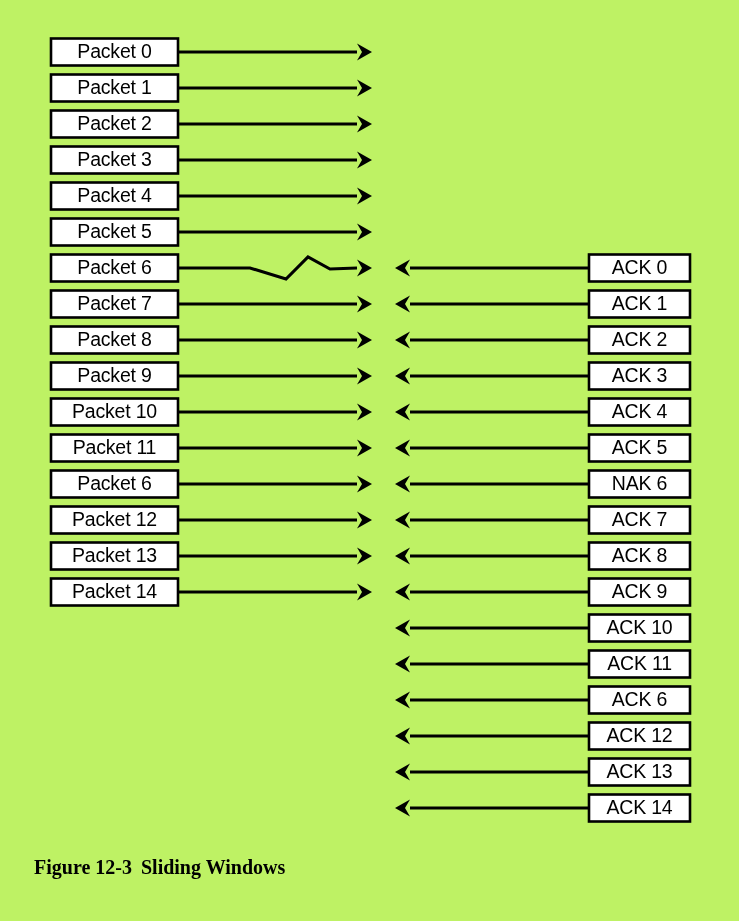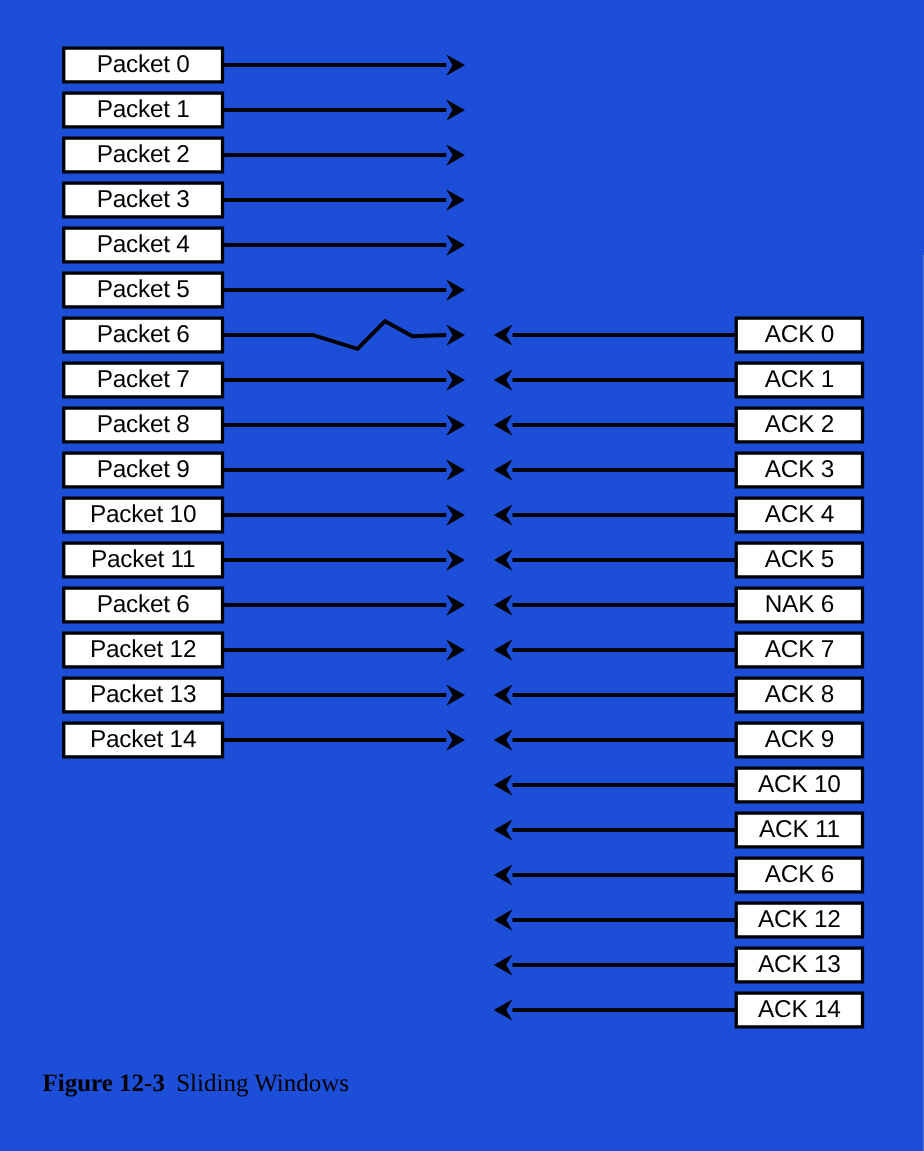--- a/index.html
+++ b/index.html
@@ -13,21 +13,21 @@
     font-family: "Liberation Sans", sans-serif;
     color: #000000;
     overflow: hidden;
     position: relative;
   }
 
   #figure-root {
     position: relative;
     width: 739px;
     height: 921px;
-    background: #1d4ed8;
+    background: #bef264;
   }
 
   #diagram-svg {
     position: absolute;
     left: 0;
     top: 0;
     width: 739px;
     height: 860px;
     display: block;
   }
@@ -66,21 +66,21 @@
     font-size: 20px;
     color: #000000;
     white-space: nowrap;
   }
   #figure-caption .caption-label {
     font-weight: bold;
     font-family: "Liberation Serif", serif;
     margin-top: 15px;
   }
   #figure-caption .caption-title {
-    font-weight: normal;
+    font-weight: bold;
     font-family: "Liberation Serif", serif;
     margin-left: 9px;
     margin-top: 48px;
   }
 </style>
 </head>
 <body>
 
 <div id="figure-root">
 

